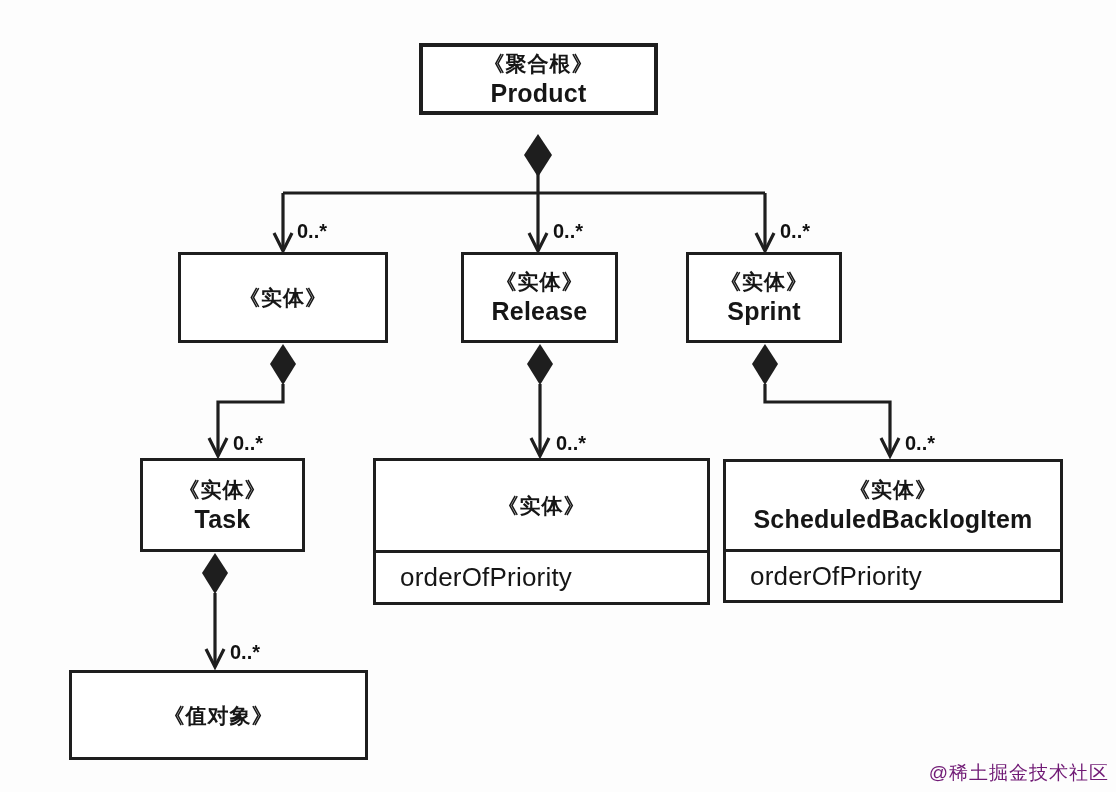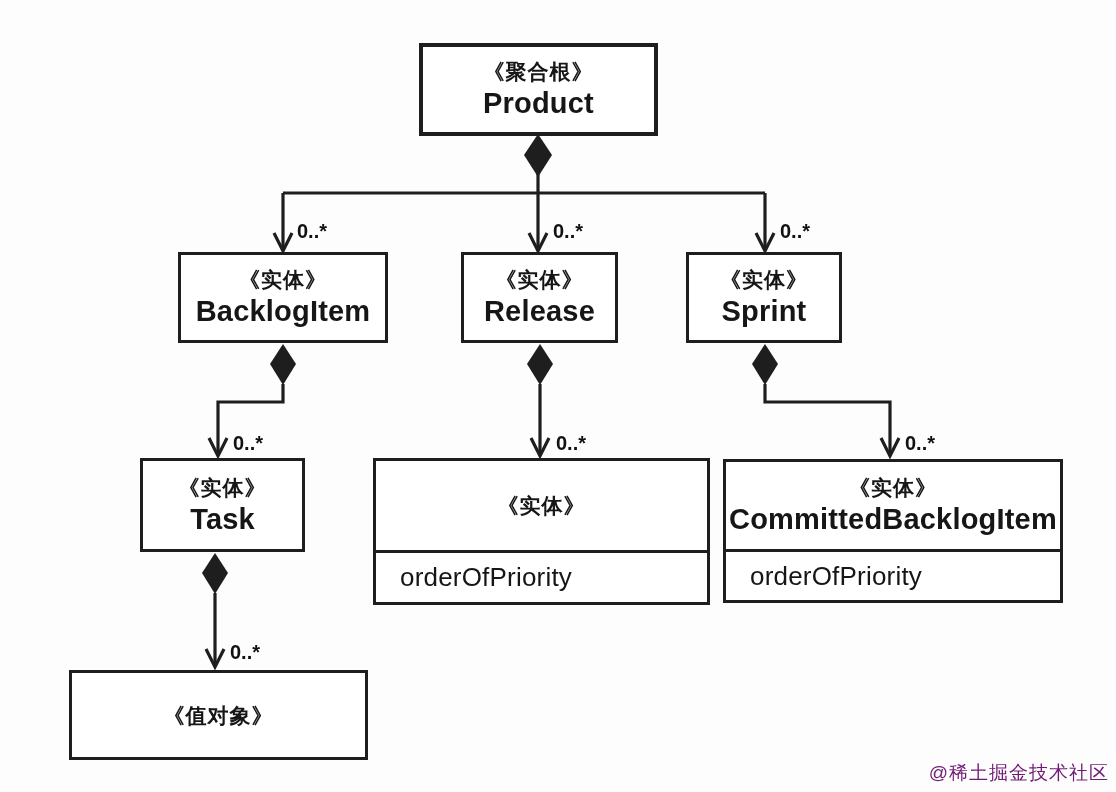--- a/index.html
+++ b/index.html
@@ -57,21 +57,21 @@
     font-weight: 500;
     letter-spacing: 0.2px;
   }
   .stereotype {
     font-size: 21px;
     font-weight: 600;
     letter-spacing: 1px;
     line-height: 1;
   }
   .clsname {
-    font-size: 29px;
+    font-size: 25px;
     font-weight: 600;
     line-height: 1;
     letter-spacing: 0.2px;
   }
   .mult {
     position: absolute;
     font-size: 20px;
     font-weight: bold;
     color: #111111;
     line-height: 1;
@@ -108,28 +108,27 @@
 
     <polygon fill="#1e1e1e" stroke="none" points="540,344 527,364 540,385 553,364"></polygon>
     <path d="M540 384 L540 455"></path>
     <path d="M531 438 L540 456 L549 438"></path>
 
     <polygon fill="#1e1e1e" stroke="none" points="765,344 752,364 765,385 778,364"></polygon>
     <path d="M765 384 L765 402 L890 402 L890 455"></path>
     <path d="M881 438 L890 456 L899 438"></path>
   </svg>
 
-  <div class="uml-box thick" style="left:419px;top:43px;width:239px;height:93px;">
+  <div class="uml-box thick" style="left:419px;top:43px;width:239px;height:72px;">
     <div class="stereotype">《聚合根》</div>
     <div class="clsname">Product</div>
   </div>
 
   <div class="uml-box" style="left:178px;top:252px;width:210px;height:91px;">
     <div class="stereotype">《实体》</div>
-    <div class="clsname">BacklogItem</div>
   </div>
 
   <div class="uml-box" style="left:461px;top:252px;width:157px;height:91px;">
     <div class="stereotype">《实体》</div>
     <div class="clsname">Release</div>
   </div>
 
   <div class="uml-box" style="left:686px;top:252px;width:156px;height:91px;">
     <div class="stereotype">《实体》</div>
     <div class="clsname">Sprint</div>
@@ -143,21 +142,21 @@
   <div class="uml-box compart" style="left:373px;top:458px;width:337px;height:147px;">
     <div class="name-comp" style="height:89px;">
       <div class="stereotype">《实体》</div>
     </div>
     <div class="attr-comp">orderOfPriority</div>
   </div>
 
   <div class="uml-box compart" style="left:723px;top:459px;width:340px;height:144px;">
     <div class="name-comp" style="height:87px;">
       <div class="stereotype">《实体》</div>
-      <div class="clsname">CommittedBacklogItem</div>
+      <div class="clsname">ScheduledBacklogItem</div>
     </div>
     <div class="attr-comp">orderOfPriority</div>
   </div>
 
   <div class="uml-box" style="left:69px;top:670px;width:299px;height:90px;align-items:center;">
     <div class="stereotype">《值对象》</div>
   </div>
 
   <span class="mult" style="left:297px;top:221px;">0..*</span>
   <span class="mult" style="left:553px;top:221px;">0..*</span>

